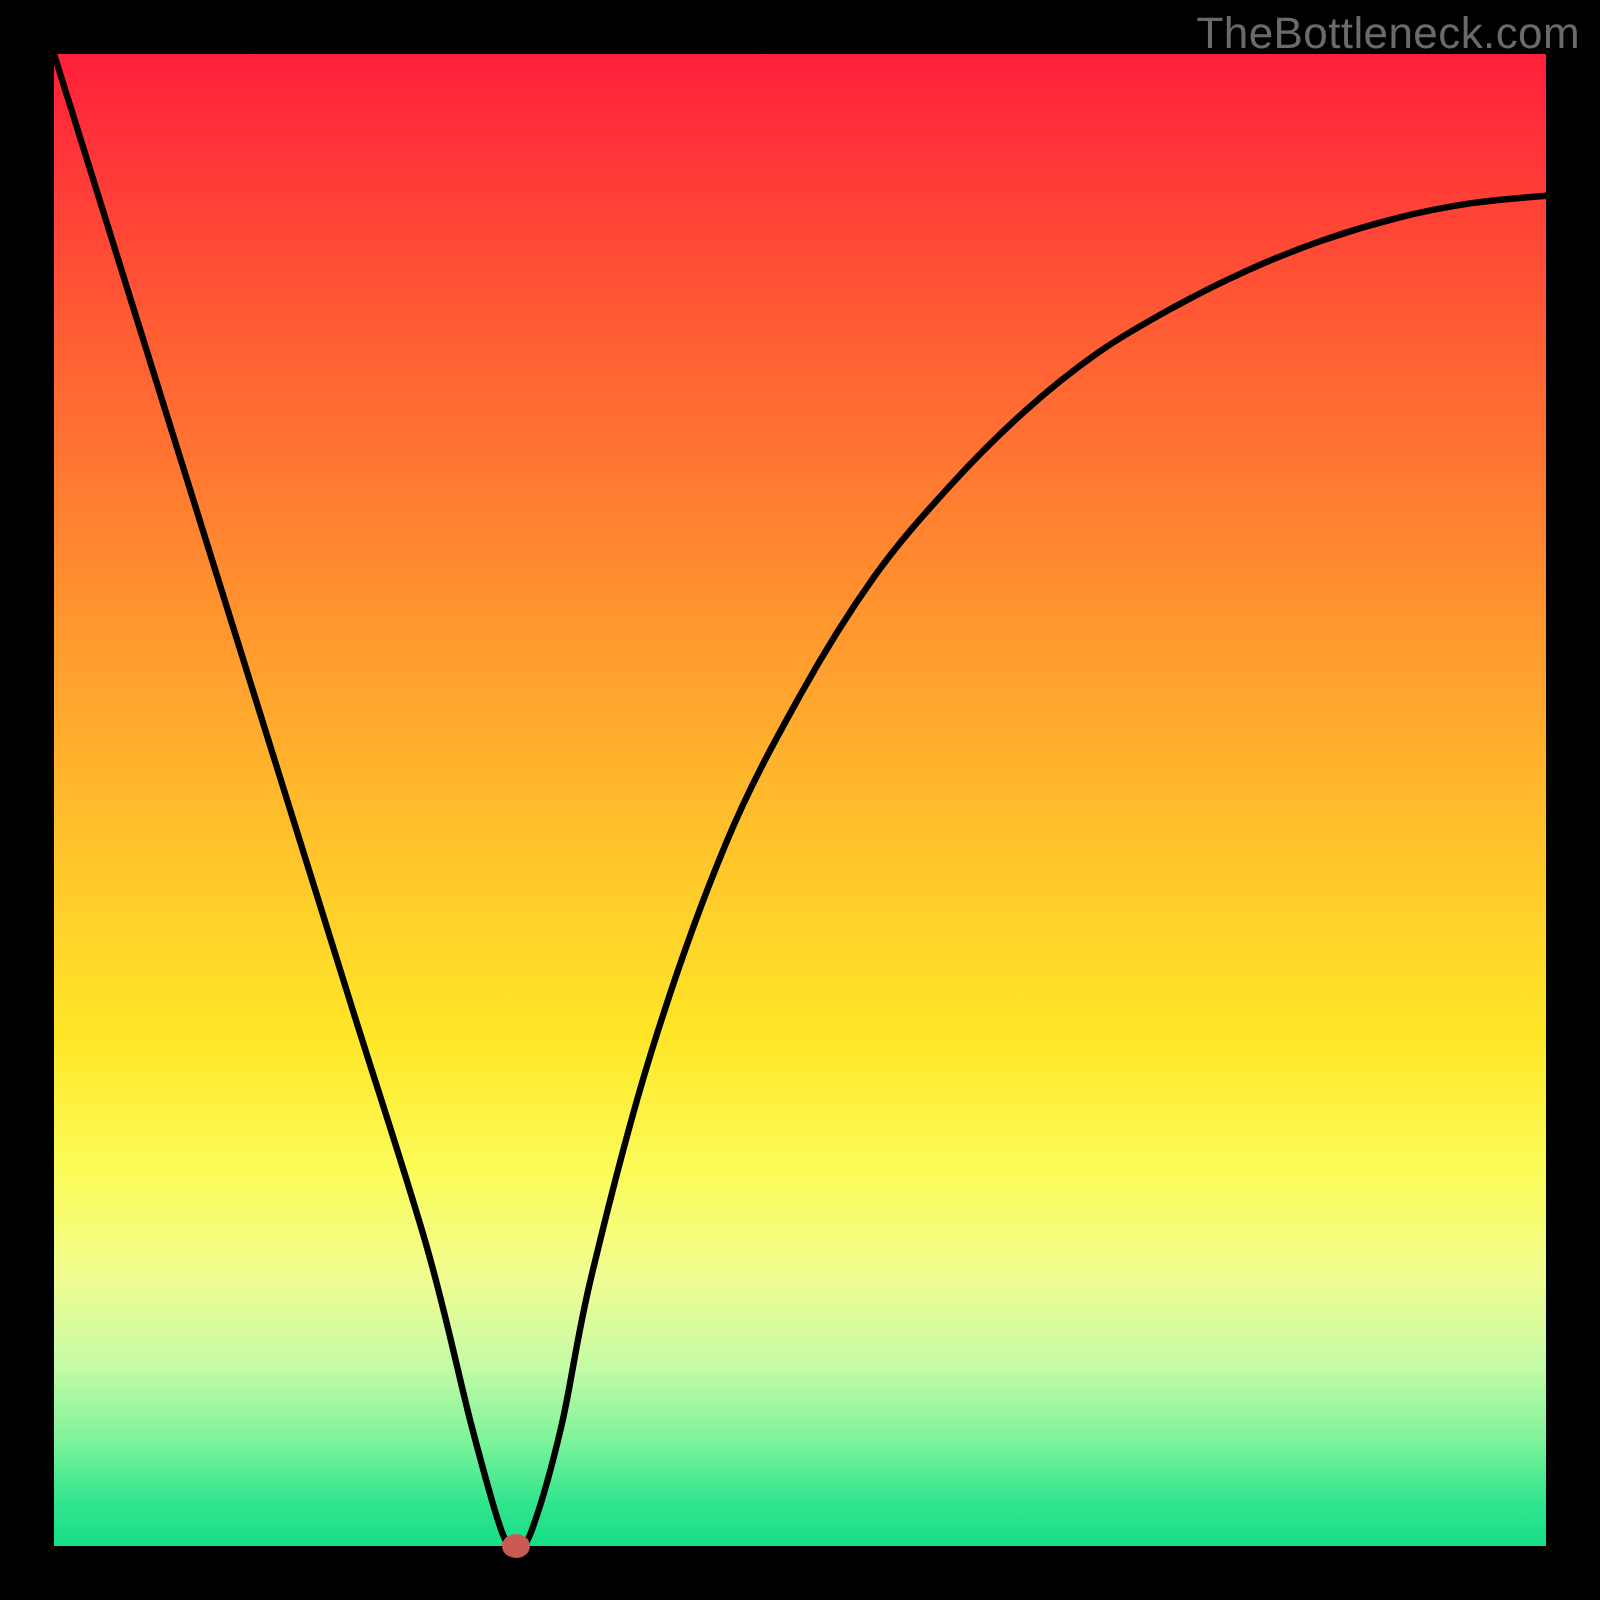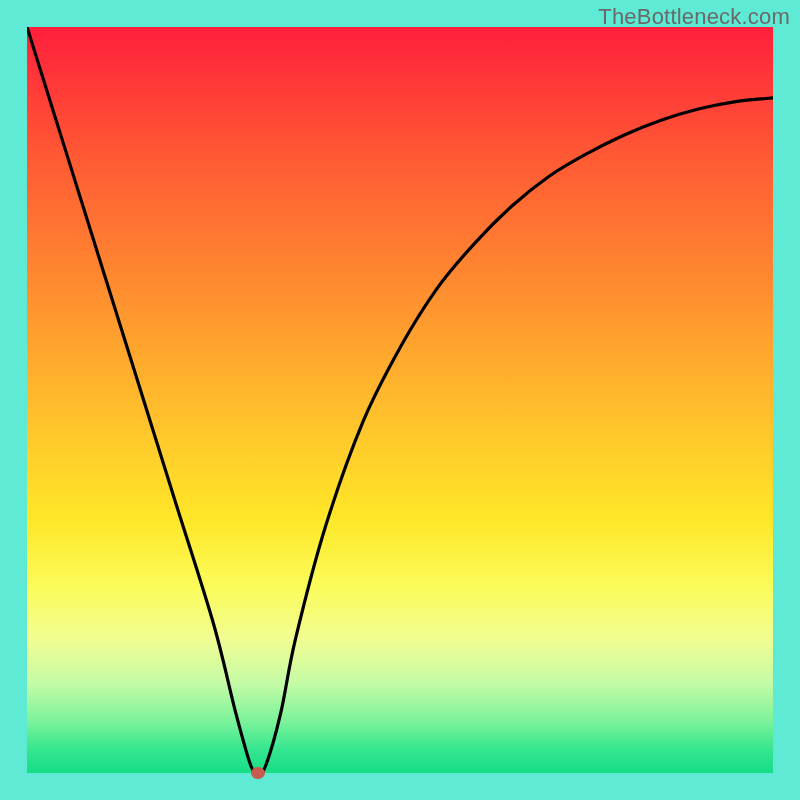--- a/index.html
+++ b/index.html
@@ -7,21 +7,21 @@
     padding: 0;
     width: 800px;
     height: 800px;
     overflow: hidden;
     font-family: Arial, Helvetica, sans-serif;
   }
   .frame {
     position: relative;
     width: 800px;
     height: 800px;
-    background: #5eead4;
+    background: #000000;
   }
   .watermark {
     position: absolute;
     top: 4px;
     right: 10px;
     color: #6a6a6a;
     font-size: 22px;
     font-weight: 500;
     letter-spacing: 0.2px;
     z-index: 5;

